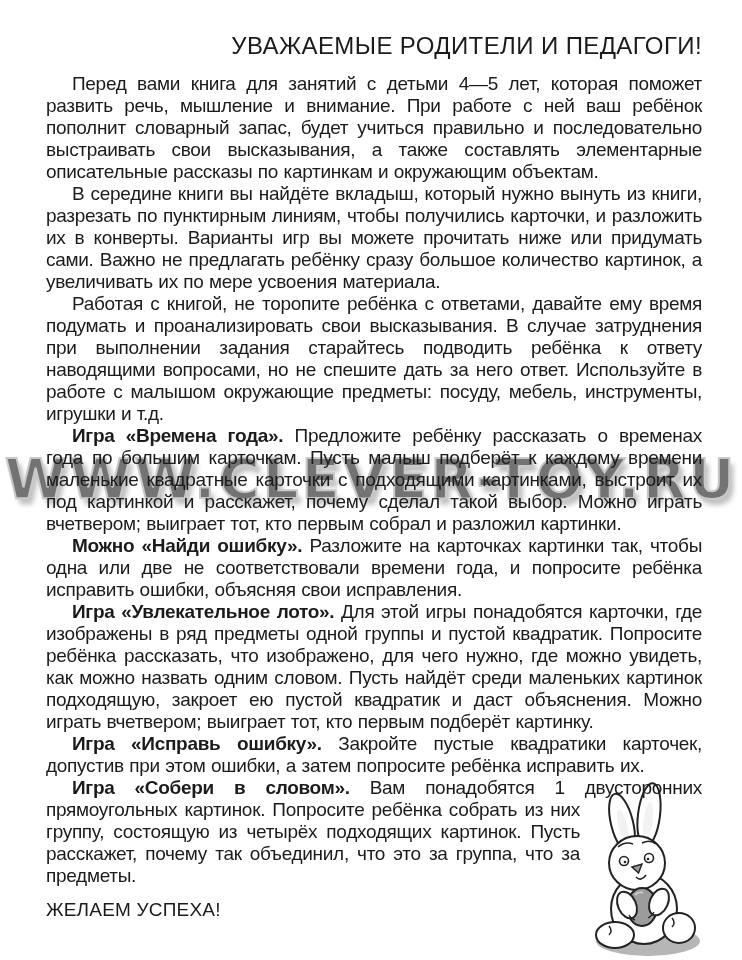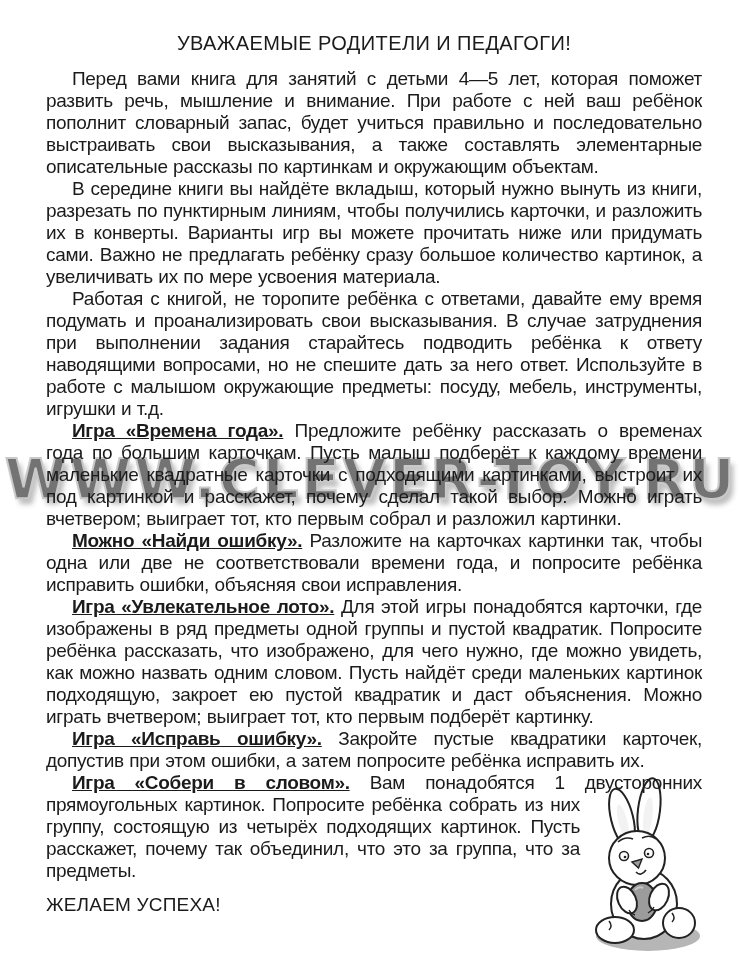--- a/index.html
+++ b/index.html
@@ -28,36 +28,36 @@
     text-shadow: 4px 6px 5px rgba(40,40,40,0.30);
     z-index: 0;
     pointer-events: none;
   }
   .content {
     position: relative;
     z-index: 1;
     padding: 24px 40px 0 46px;
   }
   .title {
-    font-size: 20px;
+    font-size: 24px;
     font-weight: normal;
-    text-align: center;
+    text-align: right;
     letter-spacing: 0.4px;
     margin: 8px 0 13px 0;
   }
   .content p {
     margin: 0;
     text-indent: 26px;
     text-align: justify;
     font-size: 19px;
     line-height: 22px;
     letter-spacing: -0.3px;
     word-spacing: 0.5px;
   }
-  .lead { font-weight: bold; text-decoration: underline; }
+  .lead { font-weight: bold; }
   .tail-section { position: relative; }
   .rabbit-float {
     float: right;
     width: 126px;
     height: 186px;
     shape-outside: inset(26px 0px 0px 2px);
     margin: 0 -6px 0 4px;
   }
   .closing {
     text-align: left;

